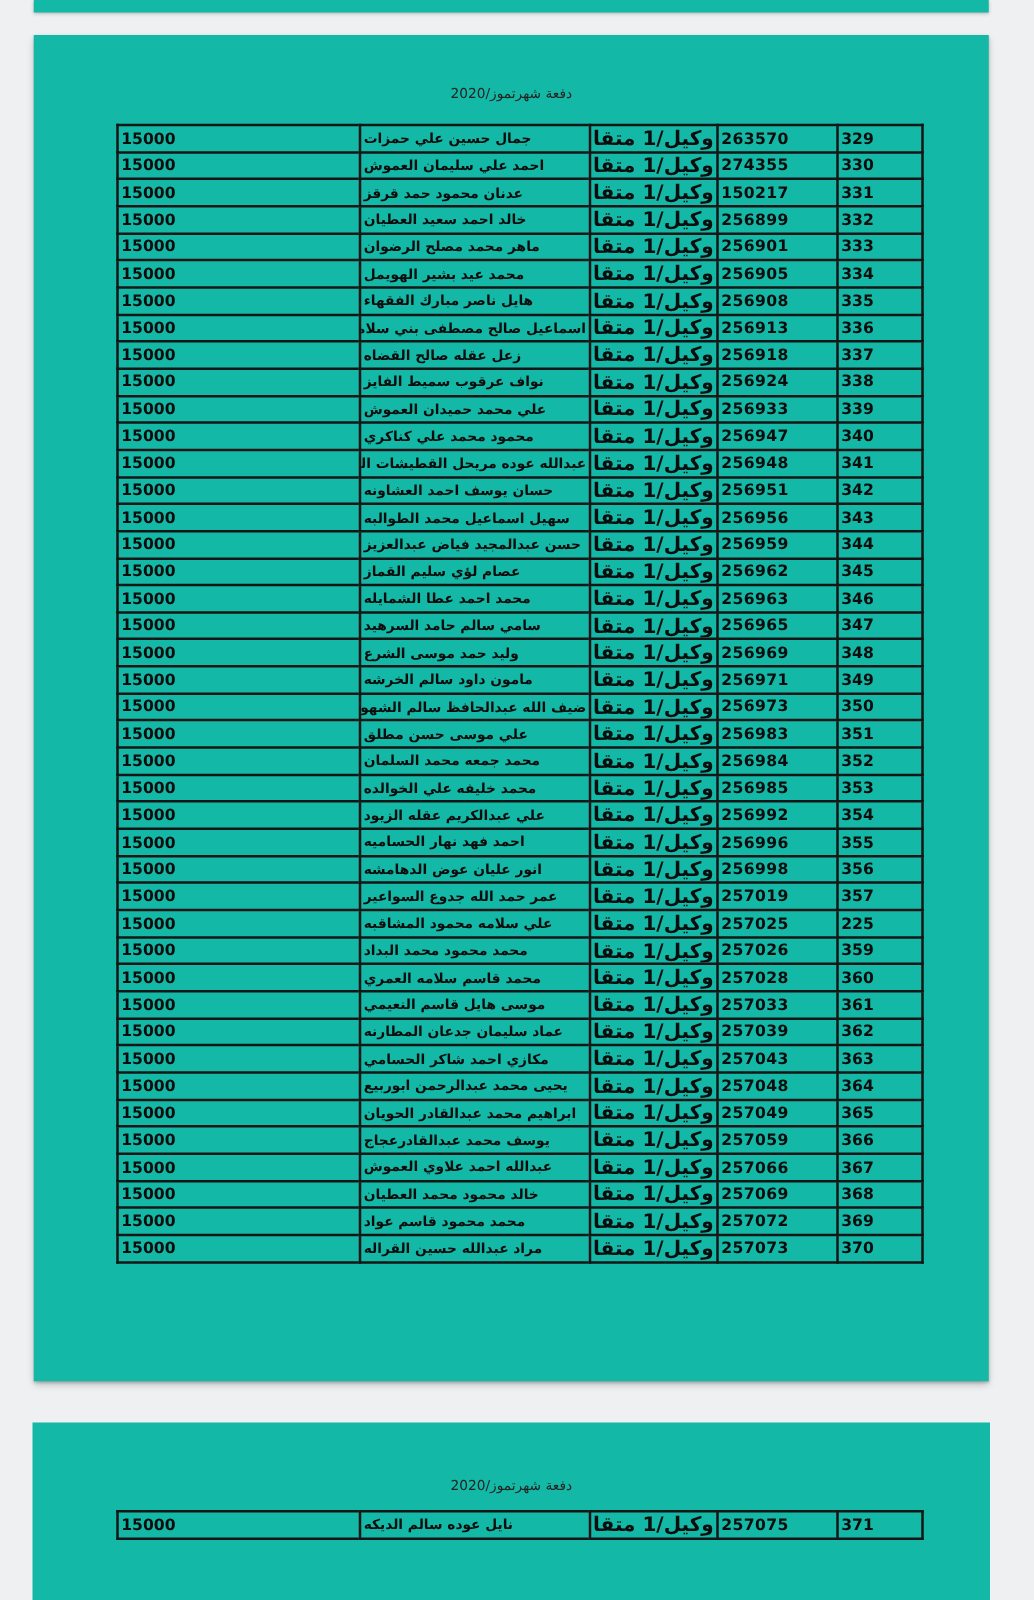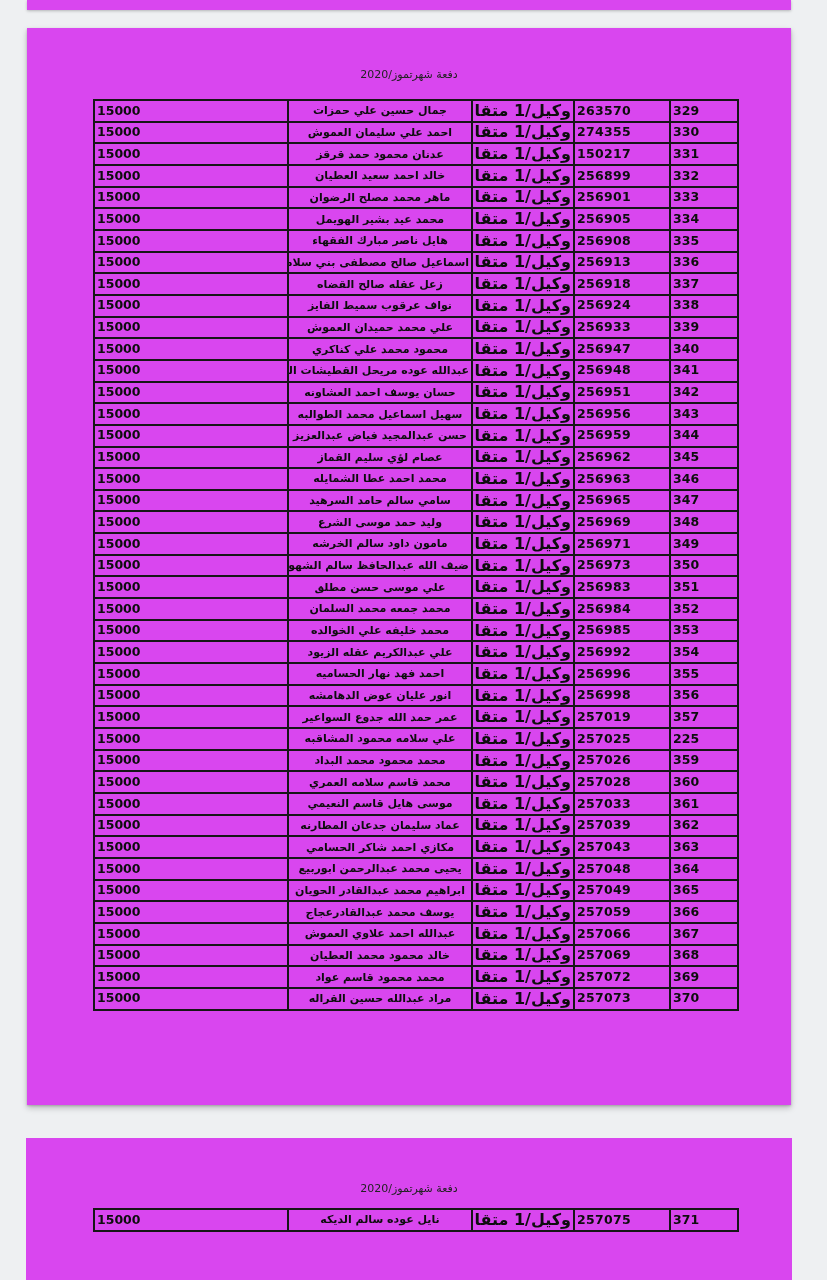--- a/index.html
+++ b/index.html
@@ -2,21 +2,21 @@
 <html lang="ar"><head>
 <meta charset="utf-8">
 <style>
   html,body{margin:0;padding:0;}
   body{
     width:827px;height:1280px;position:relative;overflow:hidden;
     background:#eef0f2;
     font-family:"DejaVu Sans", sans-serif;
   }
   .page{
-    position:absolute;background:#d946ef;
+    position:absolute;background:#14b8a6;
     box-shadow:0 1px 2px rgba(0,0,0,.18), 0 3px 6px rgba(0,0,0,.22);
   }
   .page-prev{
     left:27px;top:0;width:764px;height:10px;
     box-shadow:0 1px 3px rgba(0,0,0,.25);
   }
   .page-1{left:27px;top:28px;width:764px;height:1077px;}
   .page-2{left:26px;top:1138px;width:766px;height:142px;box-shadow:none;}
   .page-title{
     position:absolute;left:0;right:0;text-align:center;
@@ -32,21 +32,21 @@
   .page-2 table.pay-table{left:67px;top:70px;}
   table.pay-table tr{height:21.67px;}
   table.pay-table td{
     border:2px solid #161616;color:#0d0d0d;font-weight:bold;
     padding:0 2px;line-height:1;overflow:hidden;white-space:nowrap;
     vertical-align:middle;
   }
   td.c-serial{width:62px;text-align:left;font-size:12.5px;}
   td.c-number{width:90px;text-align:left;font-size:12.5px;letter-spacing:.3px;}
   td.c-rank{width:96px;font-size:16px;padding-right:1px;}
-  td.c-name{width:178px;text-align:center;font-size:11px;padding-right:2px;margin-left:48px;}
+  td.c-name{width:178px;text-align:left;font-size:11px;padding-right:2px;margin-left:48px;}
   td.c-amount{width:188px;text-align:left;font-size:12.5px;}
 </style>
 </head>
 <body>
 
 <div>
 
   <div class="page page-prev"></div>
 
   <div class="page page-1">

